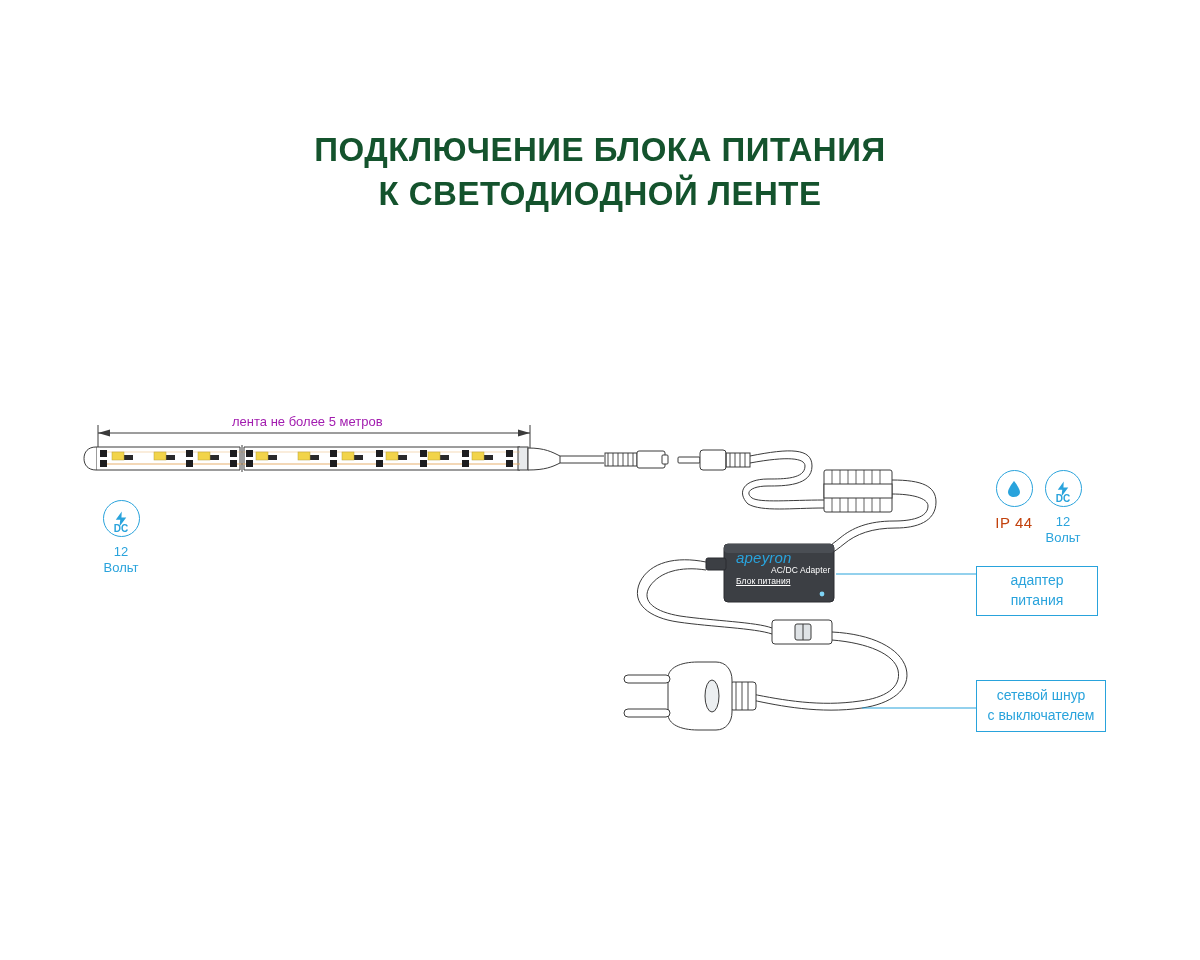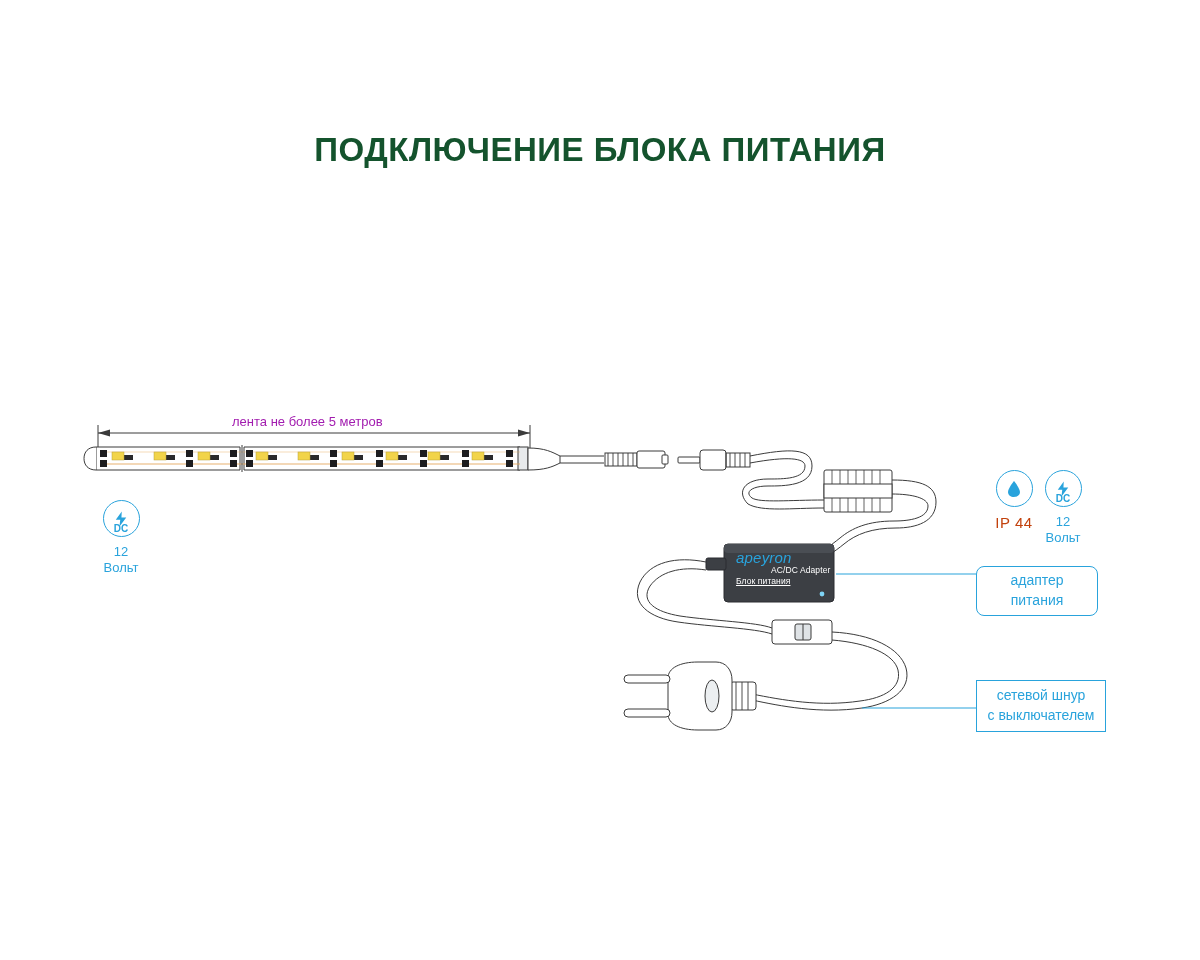--- a/index.html
+++ b/index.html
@@ -103,20 +103,21 @@
     letter-spacing: 0.2px;
   }
 </style>
 </head>
 <body>
 
 <div class="stage">
 
   <div class="title">
     <span class="line">ПОДКЛЮЧЕНИЕ БЛОКА ПИТАНИЯ</span>
+    <span class="line">К СВЕТОДИОДНОЙ ЛЕНТЕ</span>
   </div>
 
   <svg class="diagram" viewBox="0 0 1200 960">
 
     <g stroke="#3b3b3b" stroke-width="1" fill="none">
       <line x1="98" y1="433" x2="530" y2="433"></line>
       <line x1="98" y1="425" x2="98" y2="452"></line>
       <line x1="530" y1="425" x2="530" y2="452"></line>
       <polygon points="98,433 110,429.5 110,436.5" fill="#3b3b3b" stroke="none"></polygon>
       <polygon points="530,433 518,429.5 518,436.5" fill="#3b3b3b" stroke="none"></polygon>
@@ -336,21 +337,21 @@
     <span style="font-size:10px; font-weight:bold; color:#29a3dc; transform:translateY(-3px);">DC</span>
   </div>
   <div style="position:absolute; left:1040px; top:470px; width:46px; height:37px; display:flex; align-items:flex-end; justify-content:center; pointer-events:none;">
     <span style="font-size:10px; font-weight:bold; color:#29a3dc; transform:translateY(-3px);">DC</span>
   </div>
 
   <div class="adapter-logo" style="left:736px; top:549px;">apeyron</div>
   <div class="adapter-text" style="left:728px; top:565px;margin-left:43px;">AC/DC Adapter</div>
   <div class="adapter-text" style="left:736px; top:576px;text-decoration:underline;">Блок питания</div>
 
-  <div class="callout" style="left:976px; top:566px; width:122px; height:50px;border-radius:8px;">
+  <div class="callout" style="left:976px; top:566px; width:122px; height:50px;">
     <div>
       <div>адаптер</div>
       <div>питания</div>
     </div>
   </div>
 
   <div class="callout" style="left:976px; top:680px; width:130px; height:52px;text-align:center;">
     <div>
       <div>сетевой шнур</div>
       <div>с выключателем</div>

